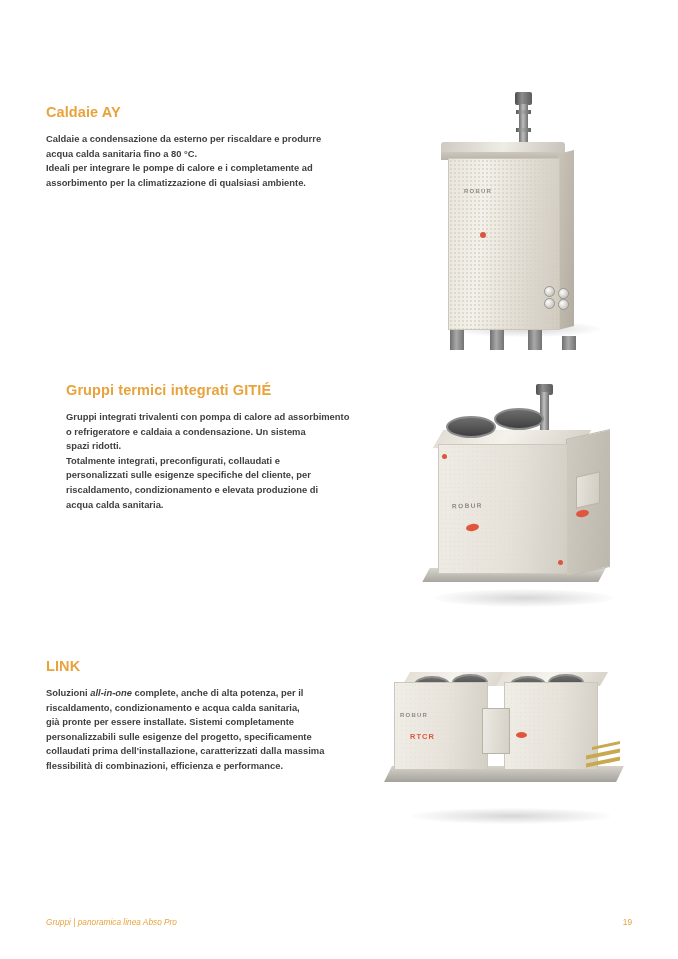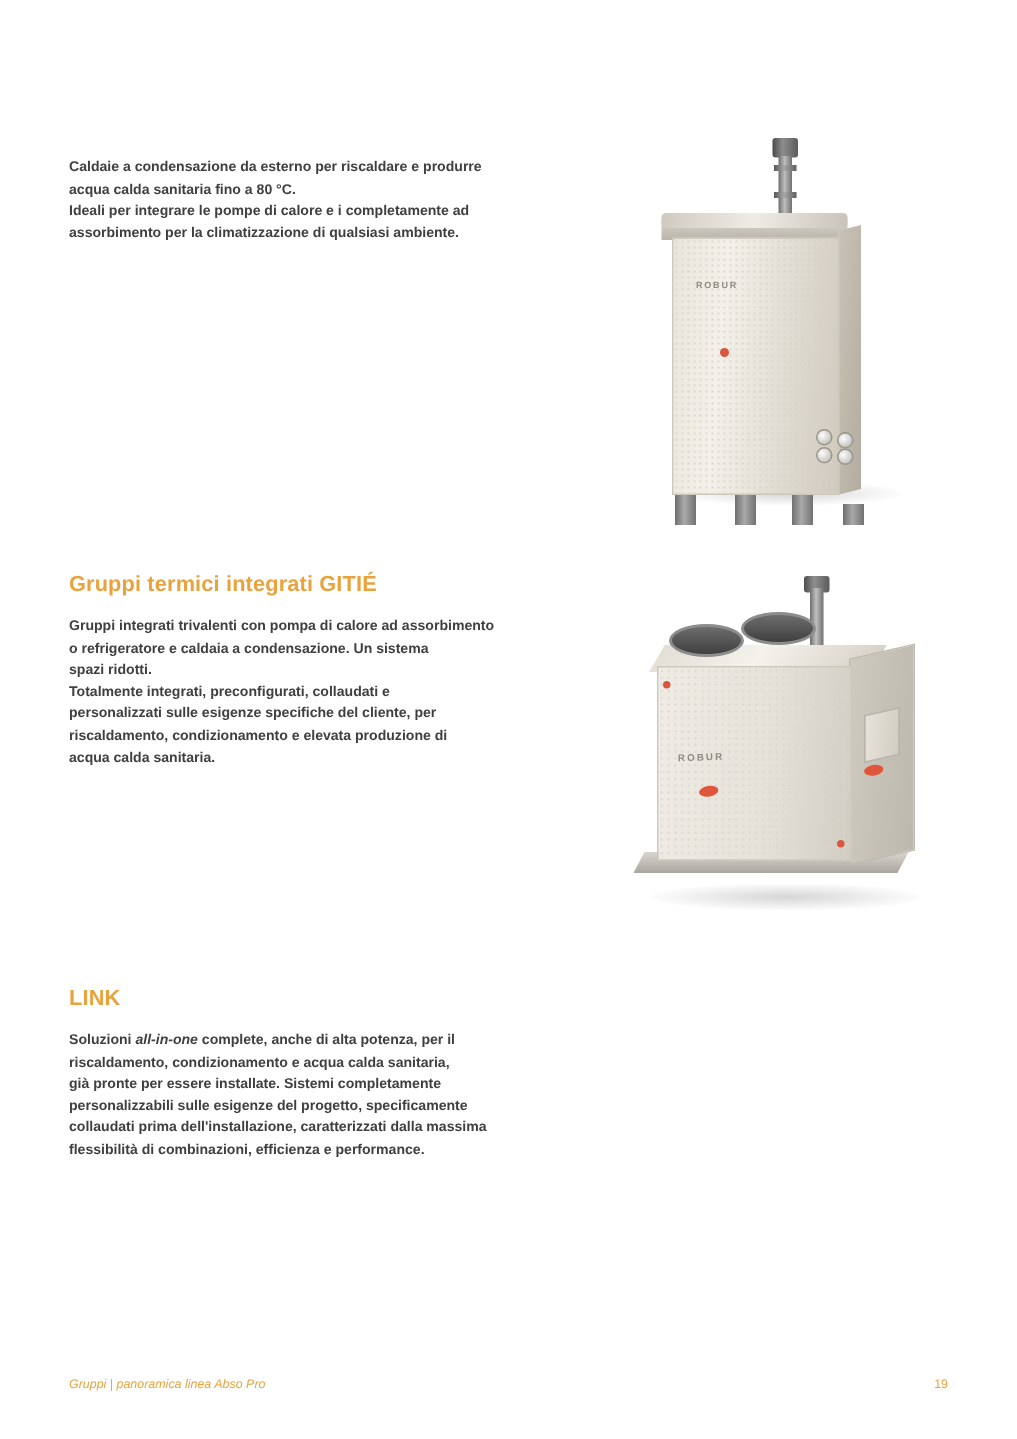--- a/index.html
+++ b/index.html
@@ -22,21 +22,21 @@
     background: #ffffff;
   }
 
   
   .section {
     position: absolute;
     left: 46px;
     width: 586px;
   }
   #sec-0 { top: 104px; }
-  #sec-1 { top: 382px; }
+  #sec-1 { top: 382px; margin-left: 20px; }
   #sec-2 { top: 658px; }
 
   .sec-title {
     font-size: 14.5px;
     font-weight: bold;
     color: #e8a33d;
     letter-spacing: 0.1px;
     margin: 0 0 12px 0;
   }
 
@@ -256,20 +256,21 @@
     position: absolute; right: 0; top: 0;
     font-size: 8.3px; color: #e8a33d; text-align: center;
   }
 </style>
 </head>
 <body>
 
 <div class="page">
 
   <div class="section" id="sec-0">
+    <h2 class="sec-title">Caldaie AY</h2>
     <p class="sec-body">
       <span class="ln">Caldaie a condensazione da esterno per riscaldare e produrre</span>
       <span class="ln">acqua calda sanitaria fino a 80 °C.</span>
       <span class="ln">Ideali per integrare le pompe di calore e i completamente ad</span>
       <span class="ln">assorbimento per la climatizzazione di qualsiasi ambiente.</span>
     </p>
   </div>
 
   <div class="figure" id="fig-0">
     <div class="shadow" style="bottom:8px; width:150px; height:16px;"></div>
@@ -337,19 +338,42 @@
     <p class="sec-body">
       <span class="ln">Soluzioni <em>all-in-one</em> complete, anche di alta potenza, per il</span>
       <span class="ln">riscaldamento, condizionamento e acqua calda sanitaria,</span>
       <span class="ln">già pronte per essere installate. Sistemi completamente</span>
       <span class="ln">personalizzabili sulle esigenze del progetto, specificamente</span>
       <span class="ln">collaudati prima dell'installazione, caratterizzati dalla massima</span>
       <span class="ln">flessibilità di combinazioni, efficienza e performance.</span>
     </p>
   </div>
 
+  <div class="figure" id="fig-2">
+    <div class="shadow" style="bottom:4px; left:52%; width:200px; height:16px;"></div>
+    <div class="lk-skid"></div>
+    <div class="lk-top" style="left:28px;"></div>
+    <div class="lk-top" style="left:122px;"></div>
+    <div class="lk-fan" style="left:36px; top:16px;"></div>
+    <div class="lk-fan" style="left:74px; top:14px;"></div>
+    <div class="lk-fan" style="left:132px; top:16px;"></div>
+    <div class="lk-fan" style="left:170px; top:14px;"></div>
+    <div class="lk-mod" style="left:16px;">
+      <div class="dots"></div>
+    </div>
+    <div class="lk-mod" style="left:126px;">
+      <div class="dots"></div>
+    </div>
+    <div class="lk-cabinet"></div>
+    <div class="lk-logo">ROBUR</div>
+    <div class="lk-rtcr">RTCR</div>
+    <div class="lk-red" style="left:138px; top:72px;"></div>
+    <div class="lk-pipe" style="left:208px; top:92px; width:34px; height:4px; transform:skewY(-12deg);"></div>
+    <div class="lk-pipe" style="left:208px; top:100px; width:34px; height:4px; transform:skewY(-12deg);"></div>
+    <div class="lk-pipe" style="left:214px; top:84px; width:28px; height:3px; transform:skewY(-12deg);"></div>
+  </div>
 
   <div class="footer">
     <span class="footer-text">Gruppi | panoramica linea Abso Pro</span>
     <span class="footer-page">19</span>
   </div>
 
 </div>
 
 </body></html>

